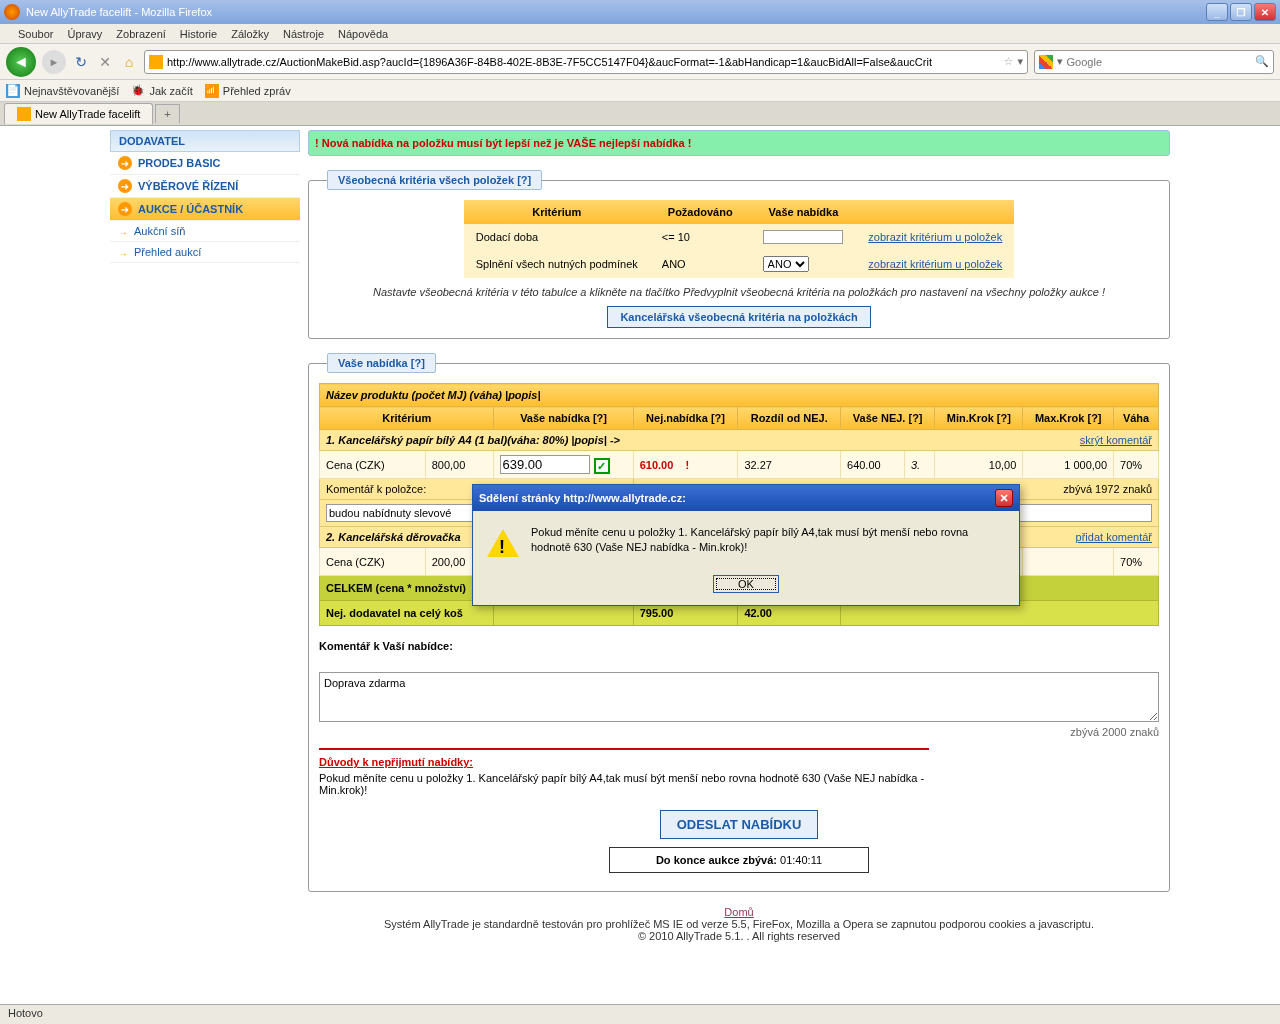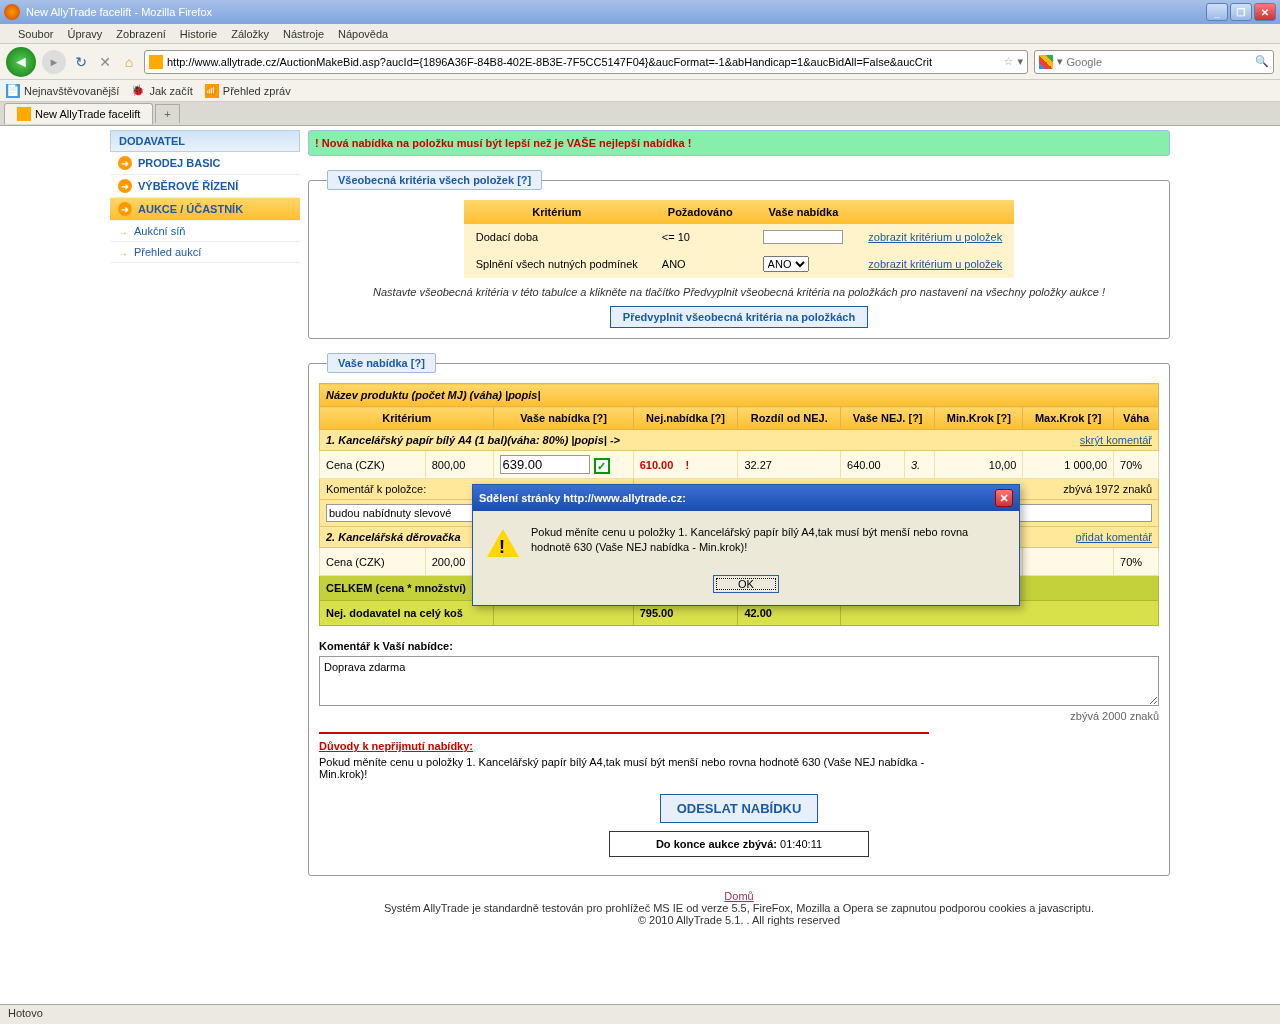--- a/index.html
+++ b/index.html
@@ -65,21 +65,21 @@
 .bid-table .data-row td{background:#fff9e6;padding:4px 6px;border:1px solid #eee0b0}
 .bid-table .data-row td.red{color:#c00;font-weight:bold}
 .bid-table .data-row input{width:90px;border:1px solid #999;font-size:13px;padding:1px}
 .check-btn{width:16px;height:16px;border:2px solid #090;color:#090;display:inline-flex;align-items:center;justify-content:center;font-weight:bold;vertical-align:middle;background:#fff}
 .bid-table .comment-row td{background:#ffe89a;padding:4px 6px;border:1px solid #e0c870}
 .bid-table .comment-row textarea,.bid-table .comment-row input[type=text]{width:100%;border:1px solid #999;font-size:11px;padding:2px}
 .bid-table .total-row td{background:#c5d13a;padding:6px;font-weight:bold;border:1px solid #aeb830}
 .bid-table .supplier-row td{background:#d8e04a;padding:6px;font-weight:bold;border:1px solid #aeb830}
 .overall-comment{margin-top:14px}
 .overall-comment label{font-weight:bold}
-.overall-comment textarea{width:100%;height:50px;border:1px solid #999;margin-top:4px;padding:4px;font-size:11px}
+.overall-comment textarea{width:100%;height:50px;border:1px solid #999;margin-top:20px;padding:4px;font-size:11px}
 .chars-left{text-align:right;color:#666;margin-top:2px}
 .reasons{margin-top:10px;border-top:2px solid #c00;padding-top:6px;width:610px}
 .reasons .rtitle{color:#c00;font-weight:bold;text-decoration:underline}
 .submit-btn{display:block;margin:14px auto 0;background:#e7f0fa;border:1px solid #1b5aa8;color:#1b5aa8;font-weight:bold;padding:6px 16px;font-size:13px;cursor:pointer}
 .timer-box{width:260px;margin:8px auto;border:1px solid #333;padding:6px;text-align:center}
 .footer{text-align:center;margin:14px 0;color:#333}
 .footer a{color:#935}
 .statusbar{position:fixed;bottom:0;left:0;right:0;height:20px;background:#eceae0;border-top:1px solid #aaa;padding:2px 8px;color:#333}
 .dialog-overlay{position:fixed;inset:0;pointer-events:none;z-index:100}
 .dialog{position:absolute;left:472px;top:484px;width:548px;background:#ece9d8;border:1px solid #1b5aa8;box-shadow:3px 3px 8px rgba(0,0,0,.3);pointer-events:auto}
@@ -207,21 +207,21 @@
         </tr>
         <tr>
           <td>Splnění všech nutných podmínek</td>
           <td>ANO</td>
           <td><select><option>ANO</option></select></td>
           <td><a href="#">zobrazit kritérium u položek</a></td>
         </tr>
       </tbody>
           </table>
       <div class="hint">Nastavte všeobecná kritéria v této tabulce a klikněte na tlačítko Předvyplnit všeobecná kritéria na položkách pro nastavení na všechny položky aukce !</div>
-      <button class="btn-blue">Předvyplnit všeobecná kritéria na položkách</button>
+      <button class="btn-blue">Kancelářská všeobecná kritéria na položkách</button>
     </fieldset>
 
     <fieldset>
       <legend>Vaše nabídka   [?]</legend>
       <table class="bid-table">
         <tbody>
               <tr class="hdr-row">
                 <td colspan="10"><i><b>Název produktu (počet MJ) (váha) |popis|</b></i></td>
               </tr>
         <tr>

